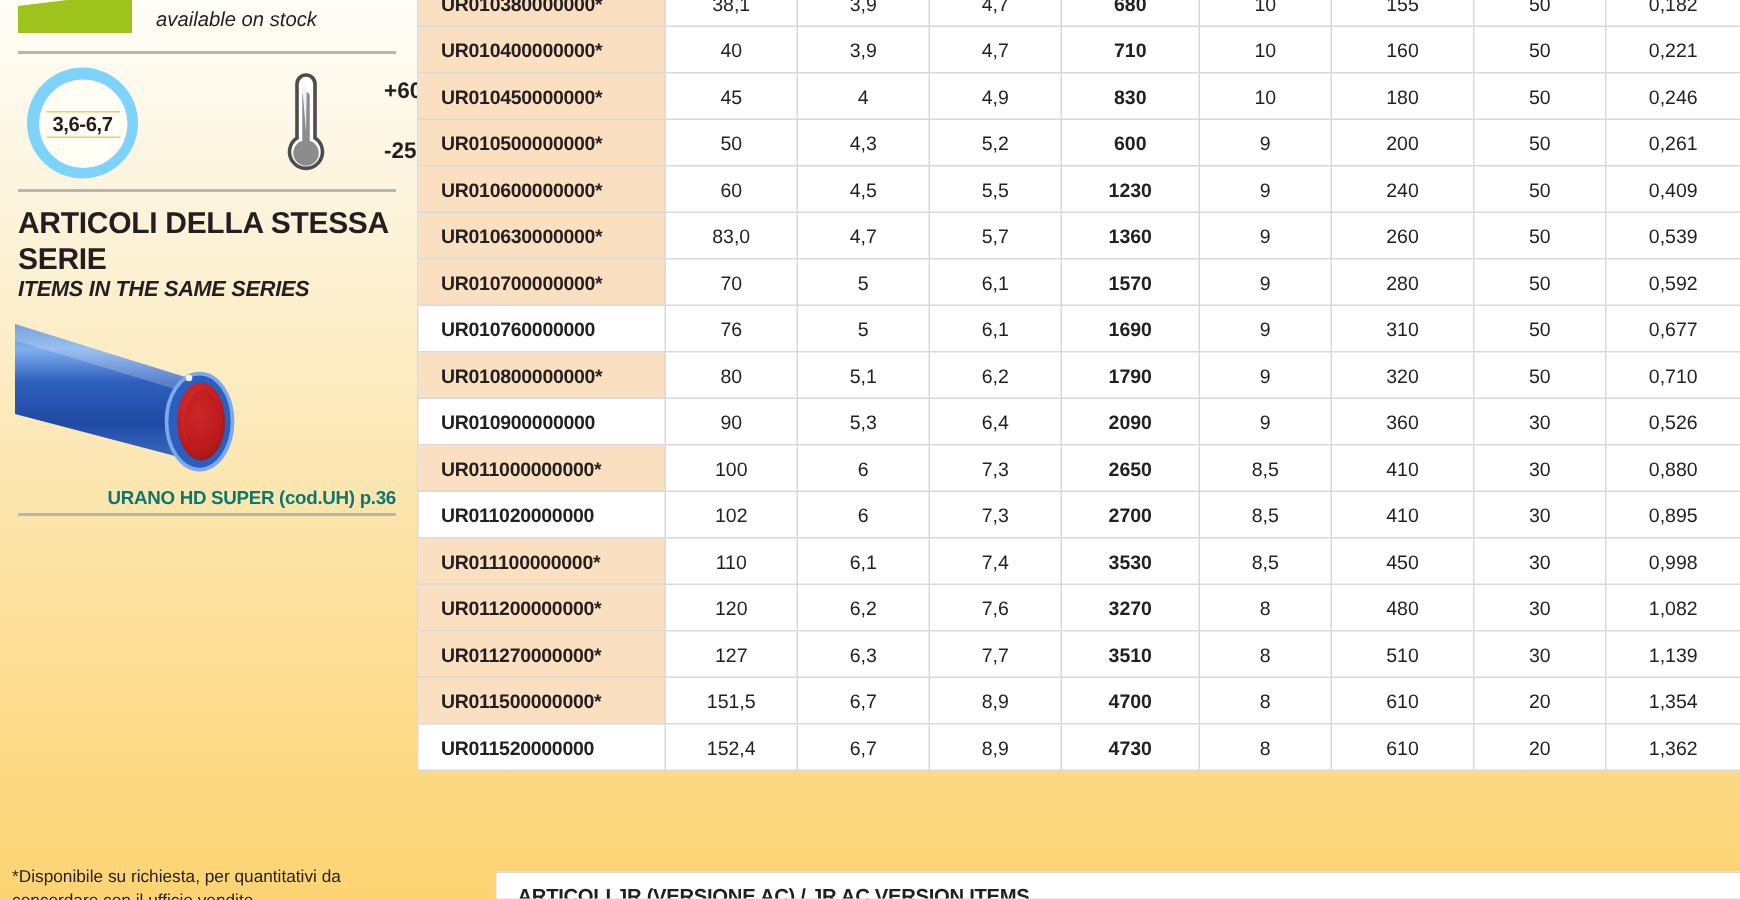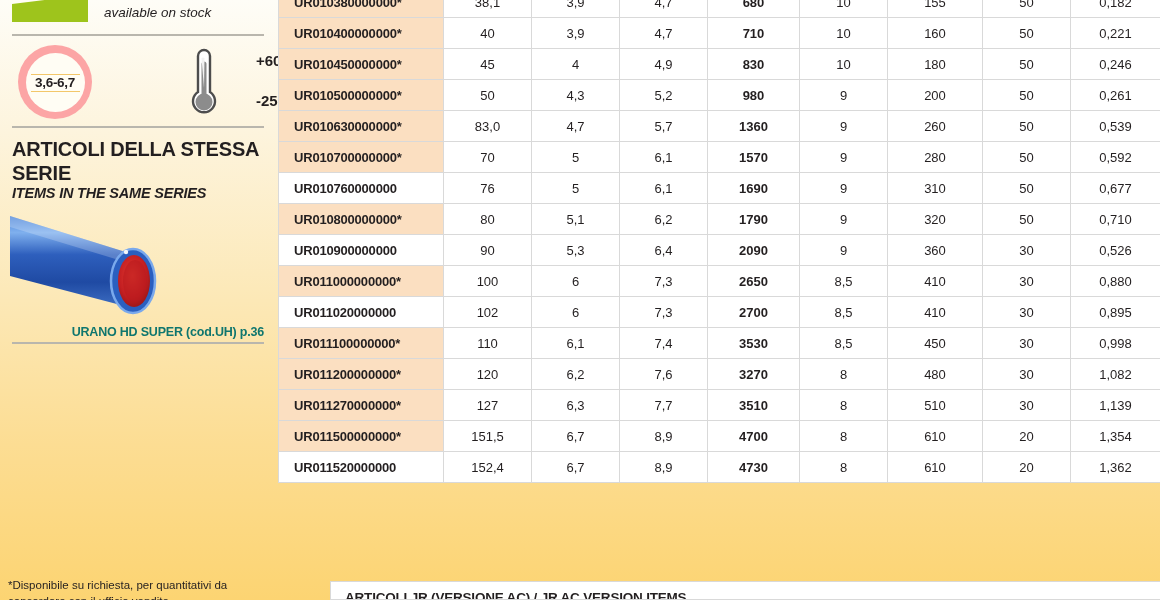--- a/index.html
+++ b/index.html
@@ -75,21 +75,21 @@
     position: absolute;
     left: 12px; top: 42px;
     width: 252px; height: 80px;
   }
 
   .ring-badge {
     position: absolute;
     left: 6px; top: 3px;
     width: 74px; height: 74px;
     border-radius: 50%;
-    background: #fca5a5;
+    background: #7dd3fc;
     display: flex;
     align-items: center;
     justify-content: center;
   }
   .ring-badge .ring-inner {
     width: 59px; height: 59px;
     border-radius: 50%;
     background: #fffdf4;
     display: flex;
     align-items: center;
@@ -385,25 +385,36 @@
           <td>10</td>
           <td>180</td>
           <td>50</td>
           <td>0,246</td>
         </tr>
         <tr class="alt">
           <td class="code">UR010500000000*</td>
           <td>50</td>
           <td>4,3</td>
           <td>5,2</td>
-          <td class="bold">980</td>
+          <td class="bold">600</td>
           <td>9</td>
           <td>200</td>
           <td>50</td>
           <td>0,261</td>
+        </tr>
+        <tr class="alt">
+          <td class="code">UR010600000000*</td>
+          <td>60</td>
+          <td>4,5</td>
+          <td>5,5</td>
+          <td class="bold">1230</td>
+          <td>9</td>
+          <td>240</td>
+          <td>50</td>
+          <td>0,409</td>
         </tr>
         <tr class="alt">
           <td class="code">UR010630000000*</td>
           <td>83,0</td>
           <td>4,7</td>
           <td>5,7</td>
           <td class="bold">1360</td>
           <td>9</td>
           <td>260</td>
           <td>50</td>

